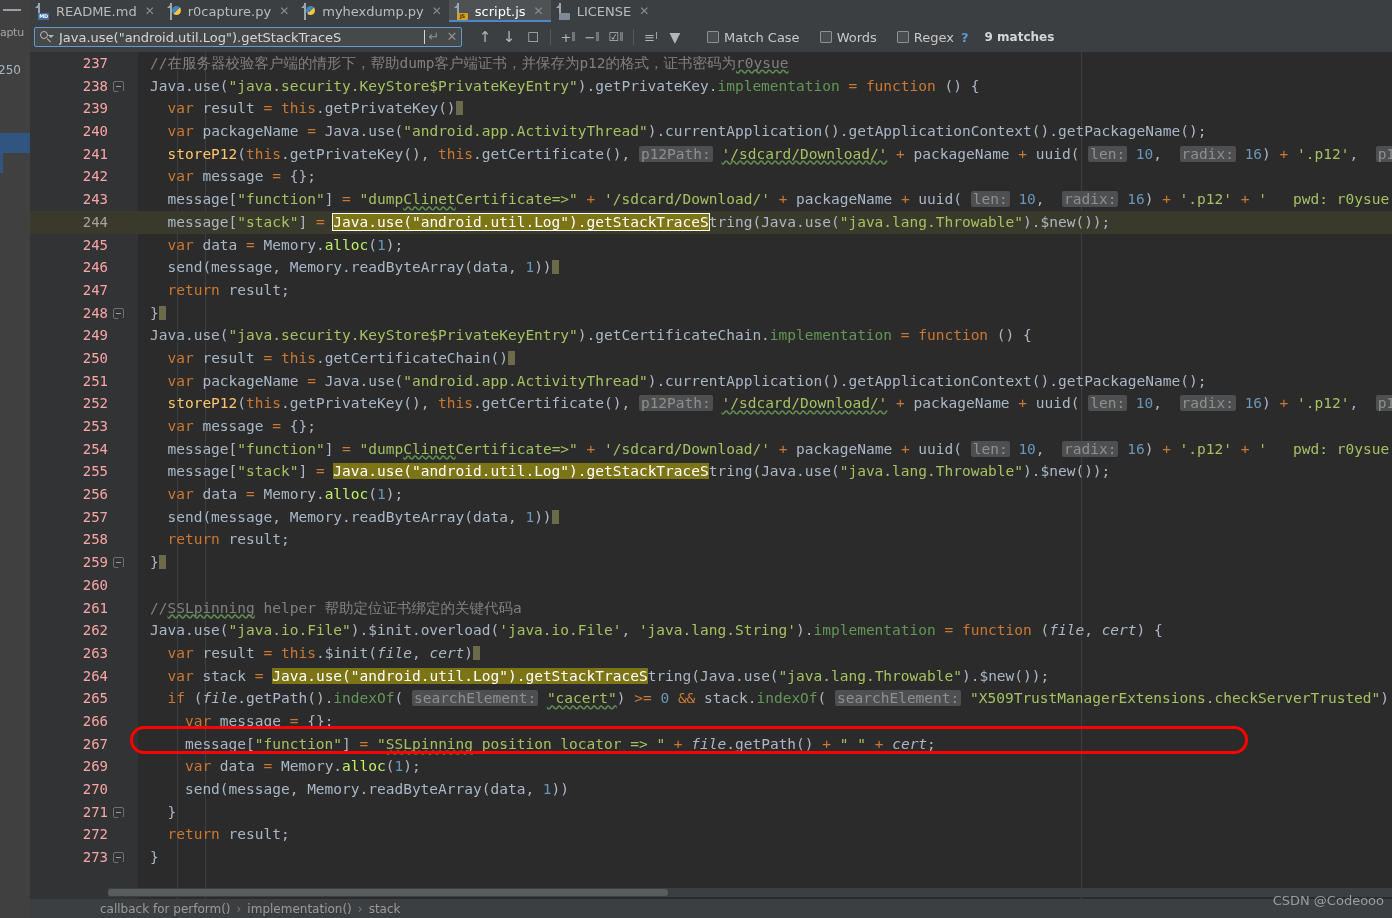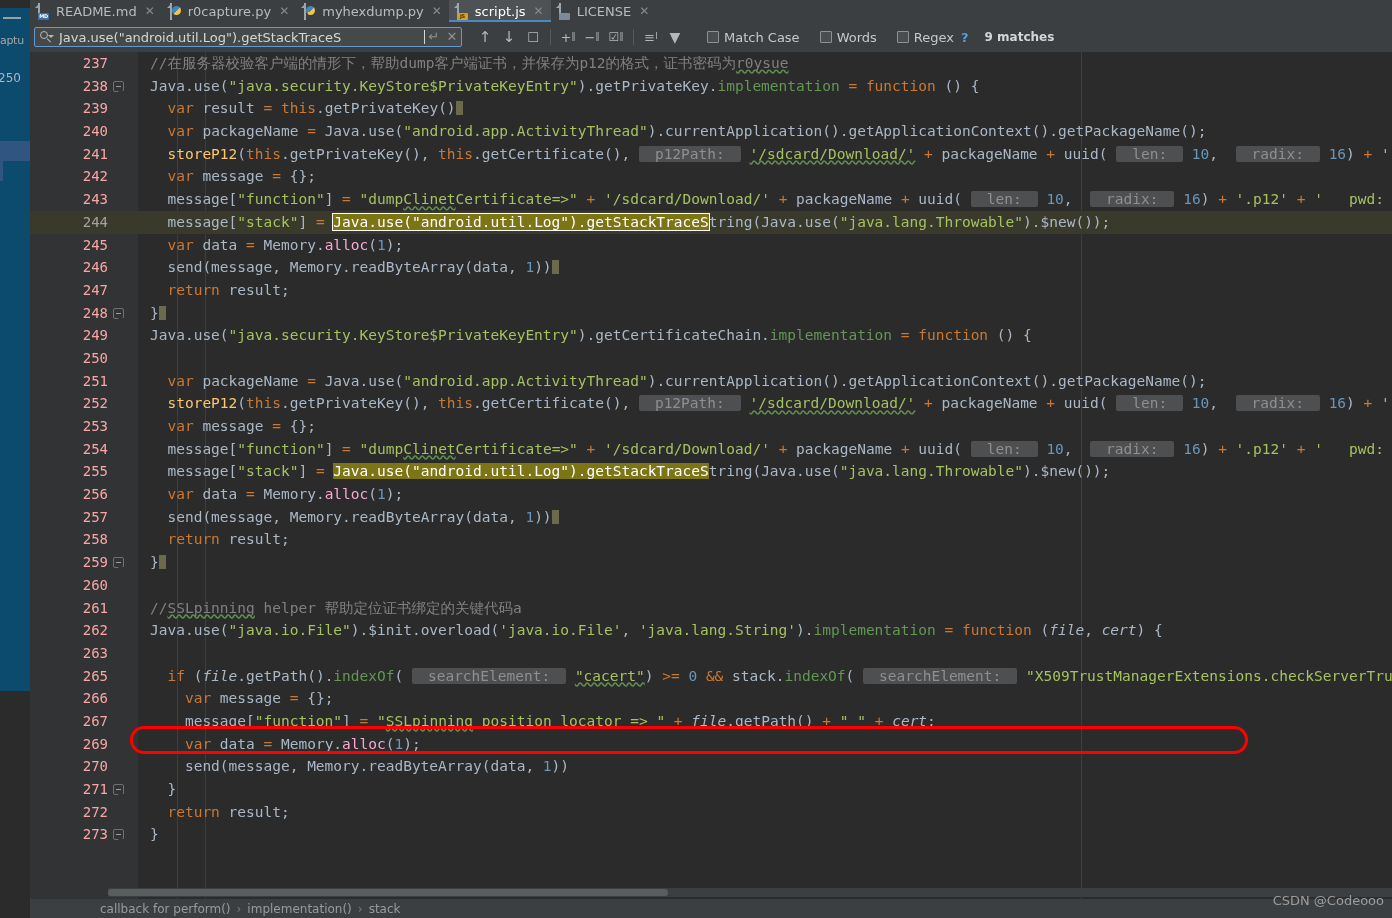--- a/index.html
+++ b/index.html
@@ -7,22 +7,22 @@
     width:1392px;height:918px;overflow:hidden;
     background:#2b2b2b;
     font-family:"DejaVu Sans","Liberation Sans",sans-serif;
     font-size:13px;color:#bbbbbb;
     -webkit-font-smoothing:none;
   }
   .app{position:relative;width:1392px;height:918px;display:block;}
 
   
   .left-sliver{
-    position:absolute;left:0;top:8px;width:30px;height:683px;
-    background:#0c4a6e;border-right:1px solid #2b2b2b;
+    position:absolute;left:0;top:0;width:30px;height:918px;
+    background:#404040;border-right:1px solid #2b2b2b;
     overflow:hidden;
   }
   .sliver-line{position:absolute;left:3px;top:9px;width:18px;height:2px;background:#9aa0a6;}
   .sliver-captu{position:absolute;left:0px;top:26px;font-size:11px;color:#a6a6a6;letter-spacing:-.3px;}
   .sliver-250{position:absolute;left:-2px;top:63px;font-size:12px;color:#a9b7c6;}
   .sliver-sel{position:absolute;left:0;top:133px;width:30px;height:20px;background:#2f5580;}
   .sliver-sel2{position:absolute;left:0;top:153px;width:3px;height:20px;background:#2f5580;}
 
   
   .tabs{
@@ -140,24 +140,24 @@
 
   
   .kw{color:#cc7832;}
   .strq{color:#a5c261;}
   .num{color:#6897bb;}
   .fn{color:#ffc66d;}
   .id{color:#a9b7c6;}
   .cmt{color:#808080;}
   .cmt2{color:#629755;}
   .this{color:#cc7832;}
-  .field{color:#f9a8d4;}
+  .field{color:#bef264;}
   .param{color:#a9b7c6;font-style:italic;}
   .hint{
-    background:#4e4f50;color:#8f8f8f;border-radius:2px;padding:0 16px;font-style:normal;
+    background:#4e4f50;color:#8f8f8f;border-radius:2px;padding:0 2px;font-style:normal;
   }
   .wavy-g{text-decoration:underline wavy #5f8f4e;text-decoration-skip-ink:none;margin-top:13px;}
   .matchy{background:#7d7416;color:#ffffff;}
   .match-current{background:#7d7416;color:#ffffff;outline:1px solid #ffffff;}
   .cursorbar{display:inline-block;width:7px;height:14px;background:#6b6b4b;vertical-align:-2px;}
 
   
   .red-oval{
     position:absolute;left:100px;top:674px;width:1118px;height:28px;
     border:3px solid #ff0000;border-radius:16px;box-sizing:border-box;
@@ -334,20 +334,21 @@
           <span class="ln">248</span>
           <span class="fold"></span>
           <span class="code"><span class="id">}</span><span class="cursorbar"></span></span>
         </div>
         <div class="row">
           <span class="ln">249</span>
           <span class="code"><span class="id">Java.use(</span><span class="strq">"java.security.KeyStore$PrivateKeyEntry"</span><span class="id">).getCertificateChain.</span><span class="cmt2">implementation</span> <span class="kw">=</span> <span class="kw">function</span> <span class="id">() {</span></span>
         </div>
         <div class="row">
           <span class="ln">250</span>
+          <span class="code">  <span class="kw">var</span> <span class="id">result</span> <span class="kw">=</span> <span class="this">this</span><span class="id">.getCertificateChain()</span><span class="cursorbar"></span></span>
         </div>
         <div class="row">
           <span class="ln">251</span>
           <span class="code">  <span class="kw">var</span> <span class="id">packageName</span> <span class="kw">=</span> <span class="id">Java.use(</span><span class="strq">"android.app.ActivityThread"</span><span class="id">).currentApplication().getApplicationContext().getPackageName();</span></span>
         </div>
         <div class="row">
           <span class="ln">252</span>
           <span class="code">  <span class="fn">storeP12</span><span class="id">(</span><span class="this">this</span><span class="id">.getPrivateKey(), </span><span class="this">this</span><span class="id">.getCertificate(), </span><span class="hint">p12Path:</span> <span class="strq wavy-g">'/sdcard/Download/'</span> <span class="kw">+</span> <span class="id">packageName</span> <span class="kw">+</span> <span class="id">uuid(</span> <span class="hint">len:</span> <span class="num">10</span><span class="id">,</span>  <span class="hint">radix:</span> <span class="num">16</span><span class="id">)</span> <span class="kw">+</span> <span class="strq">'.p12'</span><span class="id">,</span>  <span class="hint">p12Pa</span></span>
         </div>
         <div class="row">
@@ -386,20 +387,25 @@
         <div class="row">
           <span class="ln">261</span>
           <span class="code"><span class="cmt">//<span class="wavy-g">SSLpinning</span> helper 帮助定位证书绑定的关键代码a</span></span>
         </div>
         <div class="row">
           <span class="ln">262</span>
           <span class="code"><span class="id">Java.use(</span><span class="strq">"java.io.File"</span><span class="id">).$init.overload(</span><span class="strq">'java.io.File'</span><span class="id">, </span><span class="strq">'java.lang.String'</span><span class="id">).</span><span class="cmt2">implementation</span> <span class="kw">=</span> <span class="kw">function</span> <span class="id">(</span><span class="param">file</span><span class="id">, </span><span class="param">cert</span><span class="id">) {</span></span>
         </div>
         <div class="row">
           <span class="ln">263</span>
+          <span class="code">  <span class="kw">var</span> <span class="id">result</span> <span class="kw">=</span> <span class="this">this</span><span class="id">.$init(</span><span class="param">file</span><span class="id">, </span><span class="param">cert</span><span class="id">)</span><span class="cursorbar"></span></span>
+        </div>
+        <div class="row">
+          <span class="ln">264</span>
+          <span class="code">  <span class="kw">var</span> <span class="id">stack</span> <span class="kw">=</span> <span class="matchy">Java.use("android.util.Log").getStackTraceS</span><span class="id">tring(Java.use(</span><span class="strq">"java.lang.Throwable"</span><span class="id">).$new());</span></span>
         </div>
         <div class="row">
           <span class="ln">265</span>
           <span class="code">  <span class="kw">if</span> <span class="id">(</span><span class="param">file</span><span class="id">.getPath().</span><span class="cmt2">indexOf</span><span class="id">(</span> <span class="hint">searchElement:</span> <span class="strq wavy-g">"cacert"</span><span class="id">)</span> <span class="kw">&gt;=</span> <span class="num">0</span> <span class="kw">&amp;&amp;</span> <span class="id">stack.</span><span class="cmt2">indexOf</span><span class="id">(</span> <span class="hint">searchElement:</span> <span class="strq">"X509TrustManagerExtensions.checkServerTrusted"</span><span class="id">)</span> </span>
         </div>
         <div class="row">
           <span class="ln">266</span>
           <span class="code">    <span class="kw">var</span> <span class="id">message</span> <span class="kw">=</span> <span class="id">{};</span></span>
         </div>
         <div class="row">

